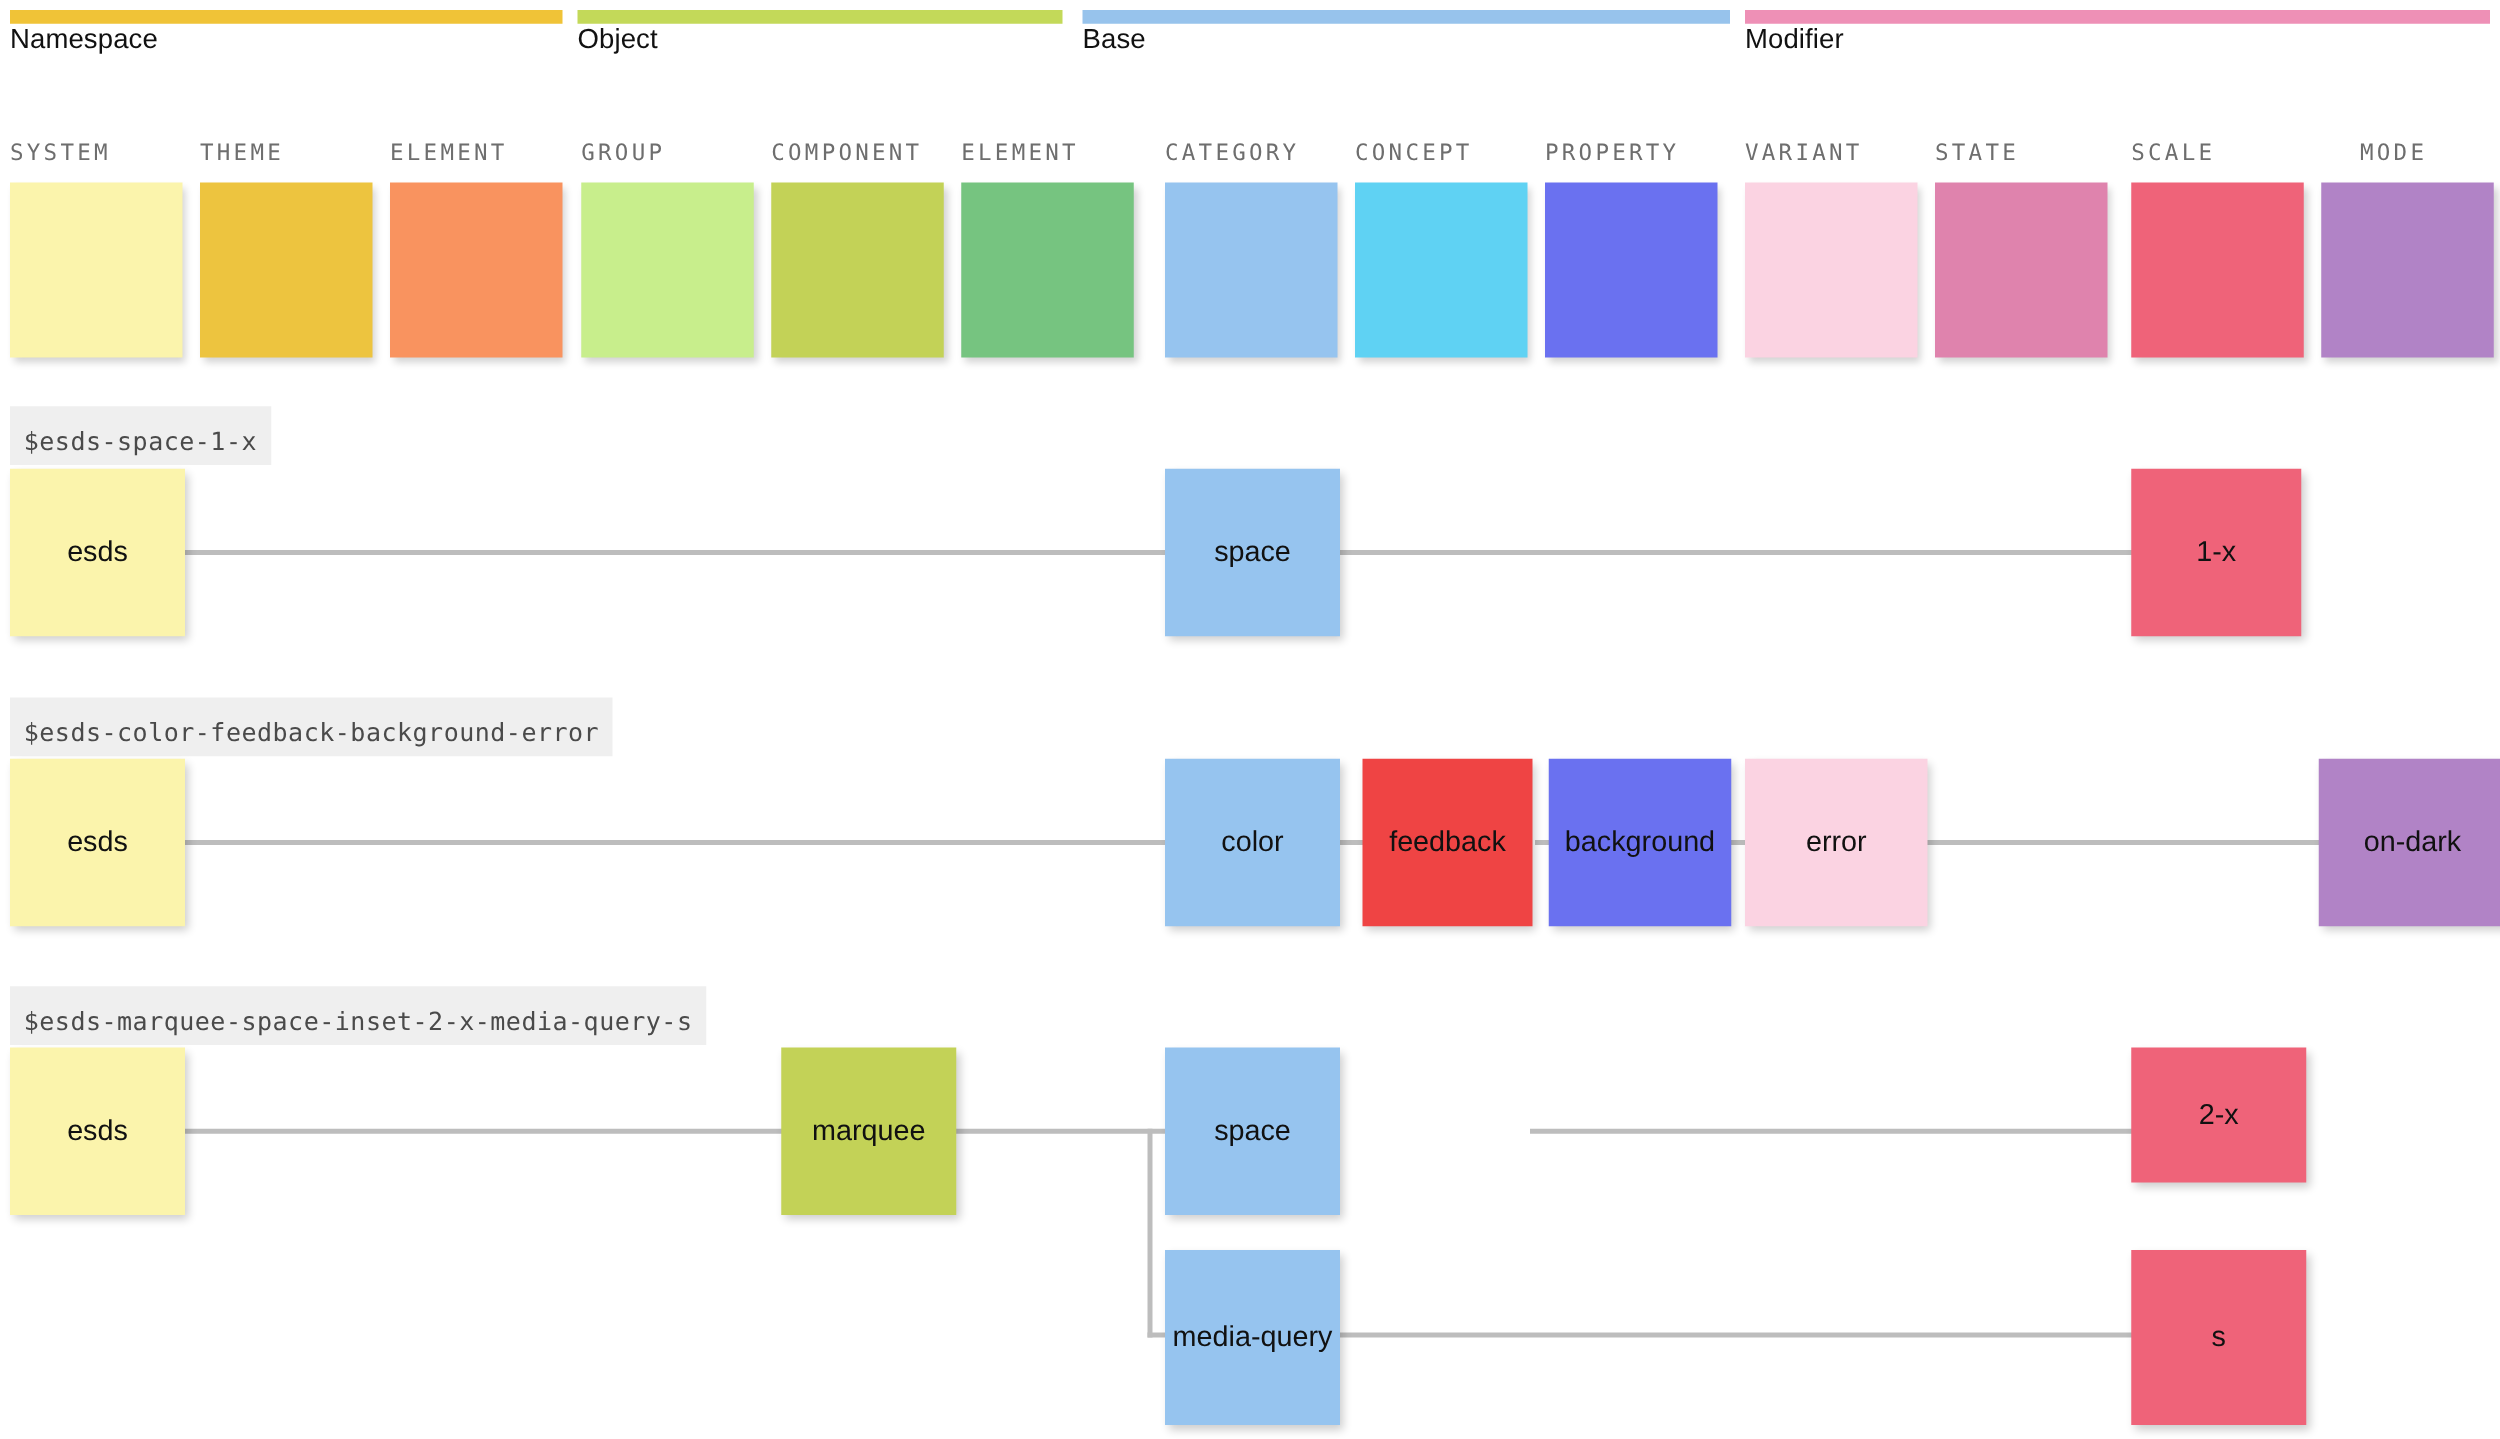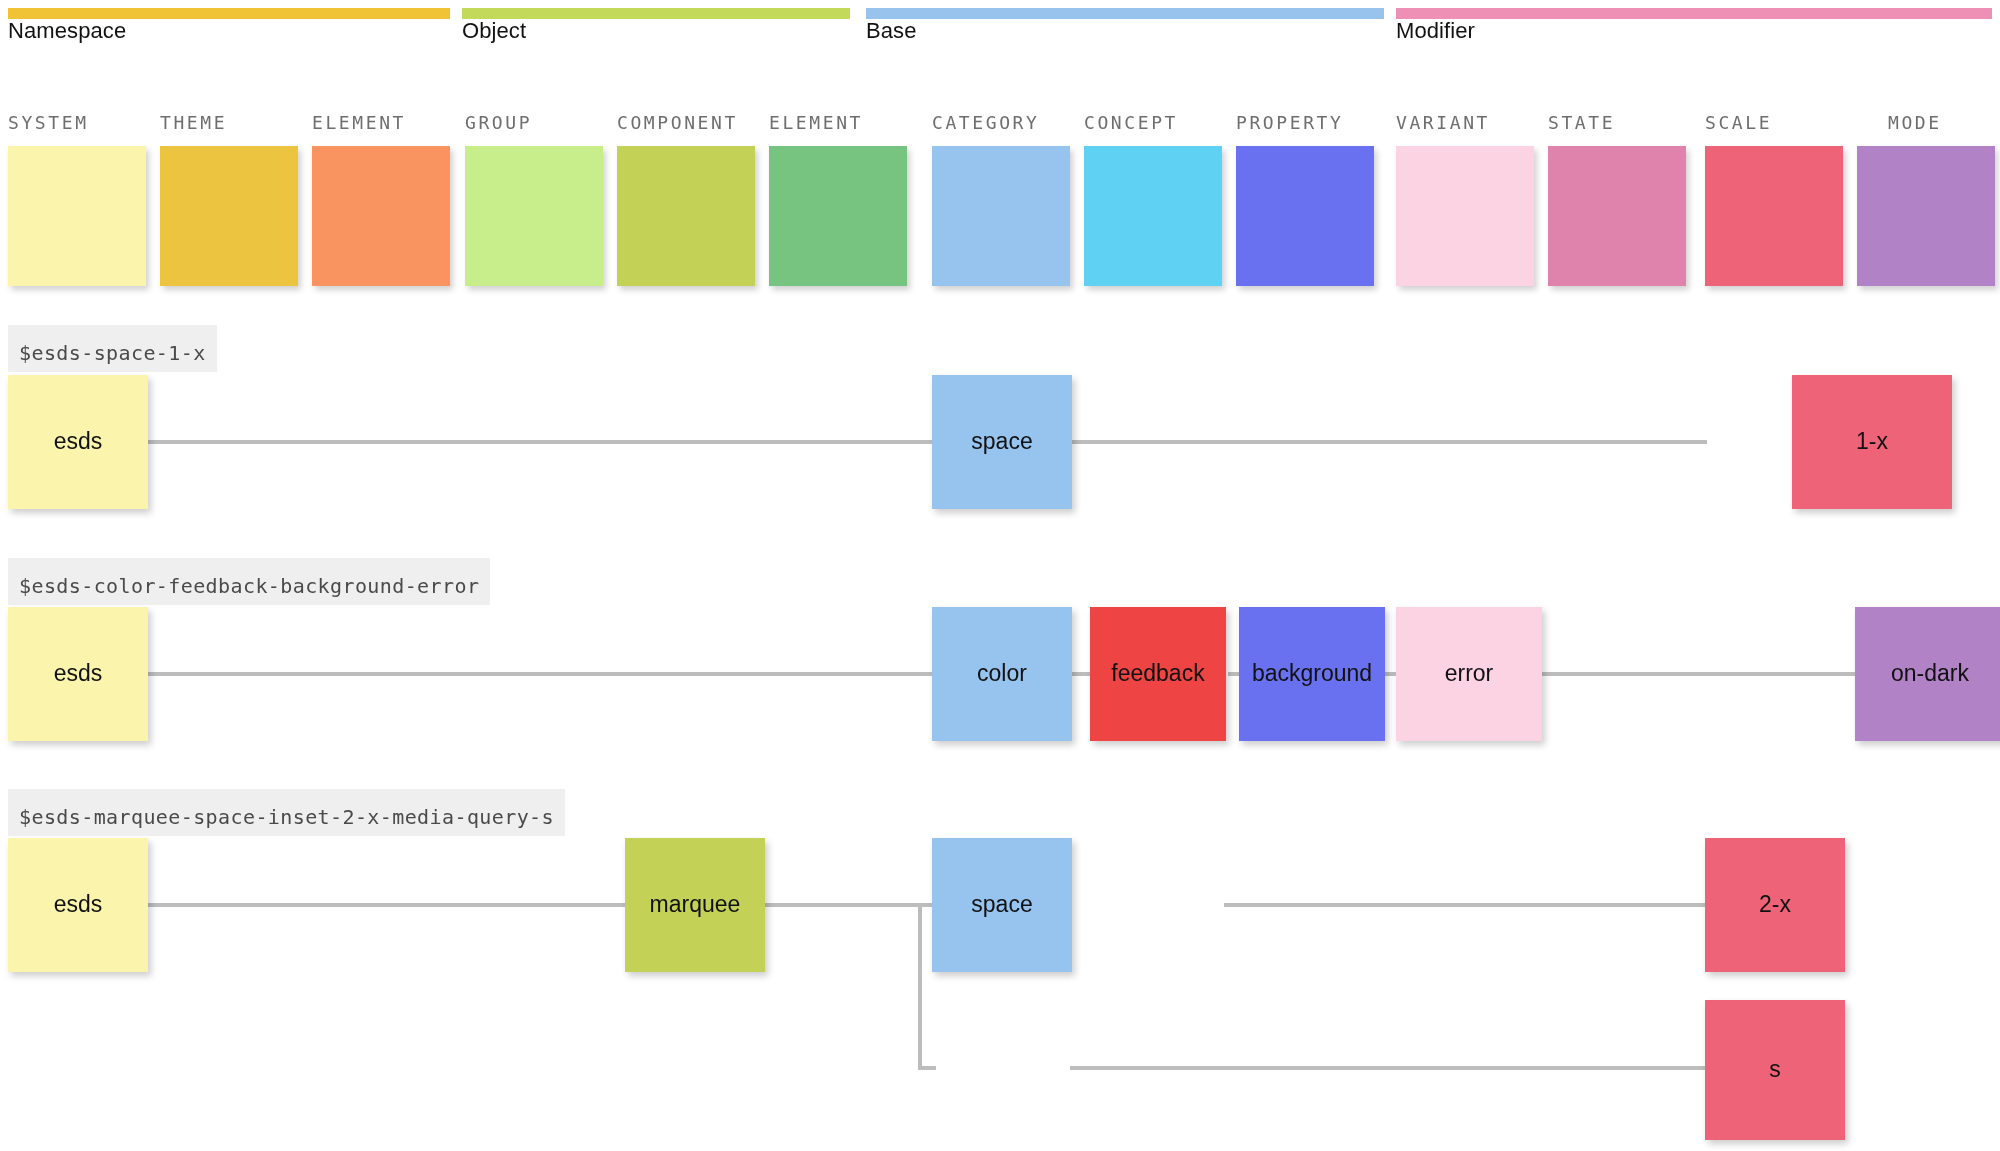--- a/index.html
+++ b/index.html
@@ -151,21 +151,21 @@
     <div class="line-h" style="left: 918px; top: 1066px; background: rgb(189, 189, 189); width: 18px;"></div>
     <div class="line-h" style="left: 1224px; top: 903px; background: rgb(189, 189, 189); width: 483px;"></div>
     <div class="line-h" style="left: 1070px; top: 1066px; background: rgb(189, 189, 189); width: 637px;"></div>
     <div class="token-chip" style="left: 8px; top: 325px;">$esds-space-1-x</div>
     <div class="node" style="left: 8px; top: 375px; width: 140px; height: 134px; background: rgb(251, 244, 172);">
       <span>esds</span>
     </div>
     <div class="node" style="left: 932px; top: 375px; width: 140px; height: 134px; background: rgb(150, 196, 239);">
       <span>space</span>
     </div>
-    <div class="node" style="left: 1792px; top: 375px; width: 160px; height: 134px; background: rgb(239, 99, 121);">
+    <div class="node" style="left: 1705px; top: 375px; width: 136px; height: 134px; background: rgb(239, 99, 121);">
       <span>1-x</span>
     </div>
     <div class="token-chip" style="left: 8px; top: 558px;">$esds-color-feedback-background-error</div>
     <div class="node" style="left: 8px; top: 607px; width: 140px; height: 134px; background: rgb(251, 244, 172);">
       <span>esds</span>
     </div>
     <div class="node" style="left: 932px; top: 607px; width: 140px; height: 134px; background: rgb(150, 196, 239);">
       <span>color</span>
     </div>
     <div class="node" style="left: 1090px; top: 607px; width: 136px; height: 134px; background: #ef4444;">
@@ -183,19 +183,22 @@
     <div class="token-chip" style="left: 8px; top: 789px;">$esds-marquee-space-inset-2-x-media-query-s</div>
     <div class="node" style="left: 8px; top: 838px; width: 140px; height: 134px; background: rgb(251, 244, 172);">
       <span>esds</span>
     </div>
     <div class="node" style="left: 625px; top: 838px; width: 140px; height: 134px; background: rgb(195, 210, 87);">
       <span>marquee</span>
     </div>
     <div class="node" style="left: 932px; top: 838px; width: 140px; height: 134px; background: rgb(150, 196, 239);">
       <span>space</span>
     </div>
-    <div class="node" style="left: 1705px; top: 838px; width: 140px; height: 134px; background: rgb(239, 99, 121);">
+    <div class="node" style="left: 1705px; top: 838px; width: 140px; height: 108px; background: rgb(239, 99, 121);">
       <span>2-x</span>
+    </div>
+    <div class="node" style="left: 932px; top: 1000px; width: 140px; height: 140px; background: rgb(150, 196, 239);">
+      <span>media-query</span>
     </div>
     <div class="node" style="left: 1705px; top: 1000px; width: 140px; height: 140px; background: rgb(239, 99, 121);">
       <span>s</span>
     </div>
   </div>
 
 </body></html>

